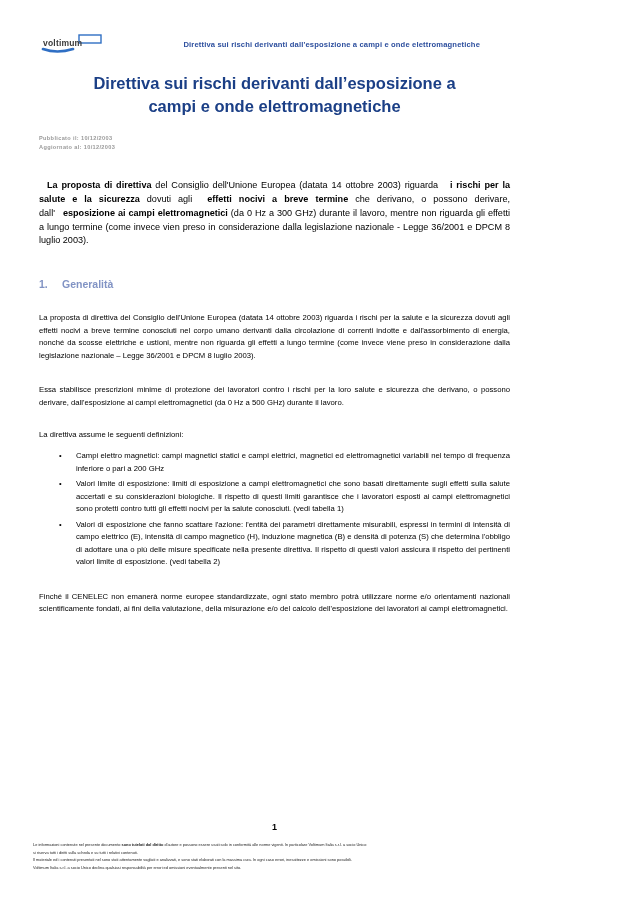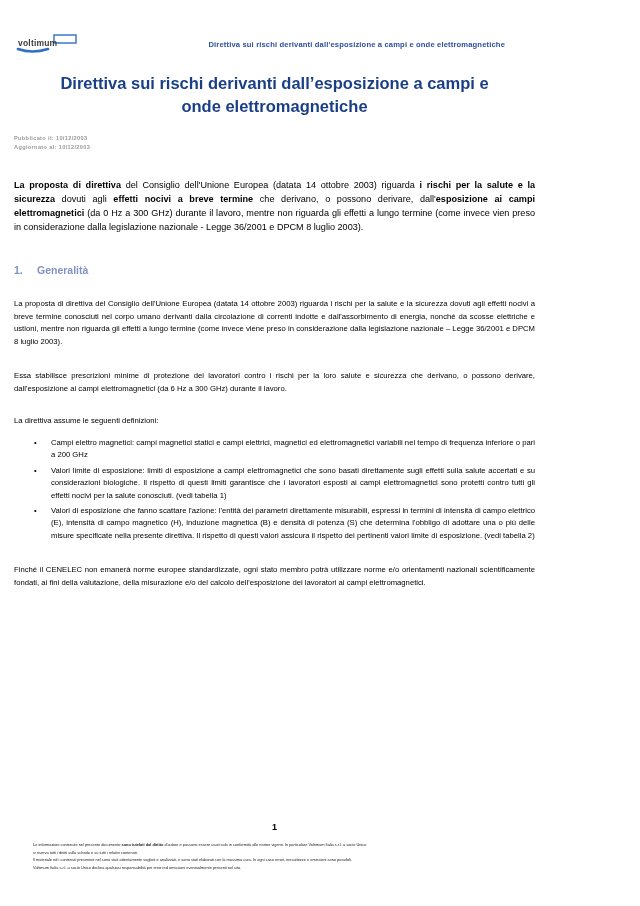--- a/index.html
+++ b/index.html
@@ -13,21 +13,21 @@
     font-family: "Liberation Sans", sans-serif;
     color: #000000;
     position: relative;
     overflow: hidden;
   }
   .page {
     position: relative;
     width: 549px;
     height: 906px;
     box-sizing: border-box;
-    padding: 0 14px;
+    padding: 0 39px;
   }
 
   
   .doc-header {
     display: flex;
     align-items: center;
     padding-top: 30px;
     height: 28px;
   }
   .logo {
@@ -67,21 +67,21 @@
     font-weight: bold;
   }
 
   
   .intro {
     margin-top: 26px;
     font-size: 9.1px;
     line-height: 1.52;
     text-align: justify;
   }
-  .intro b { font-weight: bold; }
+  .intro b { font-weight: bold; margin-left: 8px; }
 
   
   .section-heading {
     margin-top: 30px;
     font-size: 10.5px;
     font-weight: bold;
     color: #8193c4;
     display: flex;
     gap: 9px;
   }
@@ -167,21 +167,21 @@
     <b>La proposta di direttiva</b><span> del Consiglio dell'Unione Europea (datata 14 ottobre 2003) riguarda </span><b>i rischi per la salute e la sicurezza</b><span> dovuti agli </span><b>effetti nocivi a breve termine</b><span> che derivano, o possono derivare, dall'</span><b>esposizione ai campi elettromagnetici</b><span> (da 0 Hz a 300 GHz) durante il lavoro, mentre non riguarda gli effetti a lungo termine (come invece vien preso in considerazione dalla legislazione nazionale - Legge 36/2001 e DPCM 8 luglio 2003).</span>
   </div>
 
   <div class="section-heading">
     <span class="num">1.</span>
     <span>Generalità</span>
   </div>
 
   <div class="body-para">La proposta di direttiva del Consiglio dell'Unione Europea (datata 14 ottobre 2003) riguarda i rischi per la salute e la sicurezza dovuti agli effetti nocivi a breve termine conosciuti nel corpo umano derivanti dalla circolazione di correnti indotte e dall'assorbimento di energia, nonché da scosse elettriche e ustioni, mentre non riguarda gli effetti a lungo termine (come invece viene preso in considerazione dalla legislazione nazionale – Legge 36/2001 e DPCM 8 luglio 2003).</div>
 
-  <div class="body-para">Essa stabilisce prescrizioni minime di protezione dei lavoratori contro i rischi per la loro salute e sicurezza che derivano, o possono derivare, dall'esposizione ai campi elettromagnetici (da 6 Hz a 300 GHz) durante il lavoro.</div>
+  <div class="body-para">Essa stabilisce prescrizioni minime di protezione dei lavoratori contro i rischi per la loro salute e sicurezza che derivano, o possono derivare, dall'esposizione ai campi elettromagnetici (da 0 Hz a 500 GHz) durante il lavoro.</div>
 
   <div class="body-para tight" style="margin-top:20px">La direttiva assume le seguenti definizioni:</div>
 
   <ul class="defs">
     <li>
       <span class="bullet">•</span>
       <span>Campi elettro magnetici: campi magnetici statici e campi elettrici, magnetici ed elettromagnetici variabili nel tempo di frequenza inferiore o pari a 200 GHz</span>
     </li>
     <li>
       <span class="bullet">•</span>

